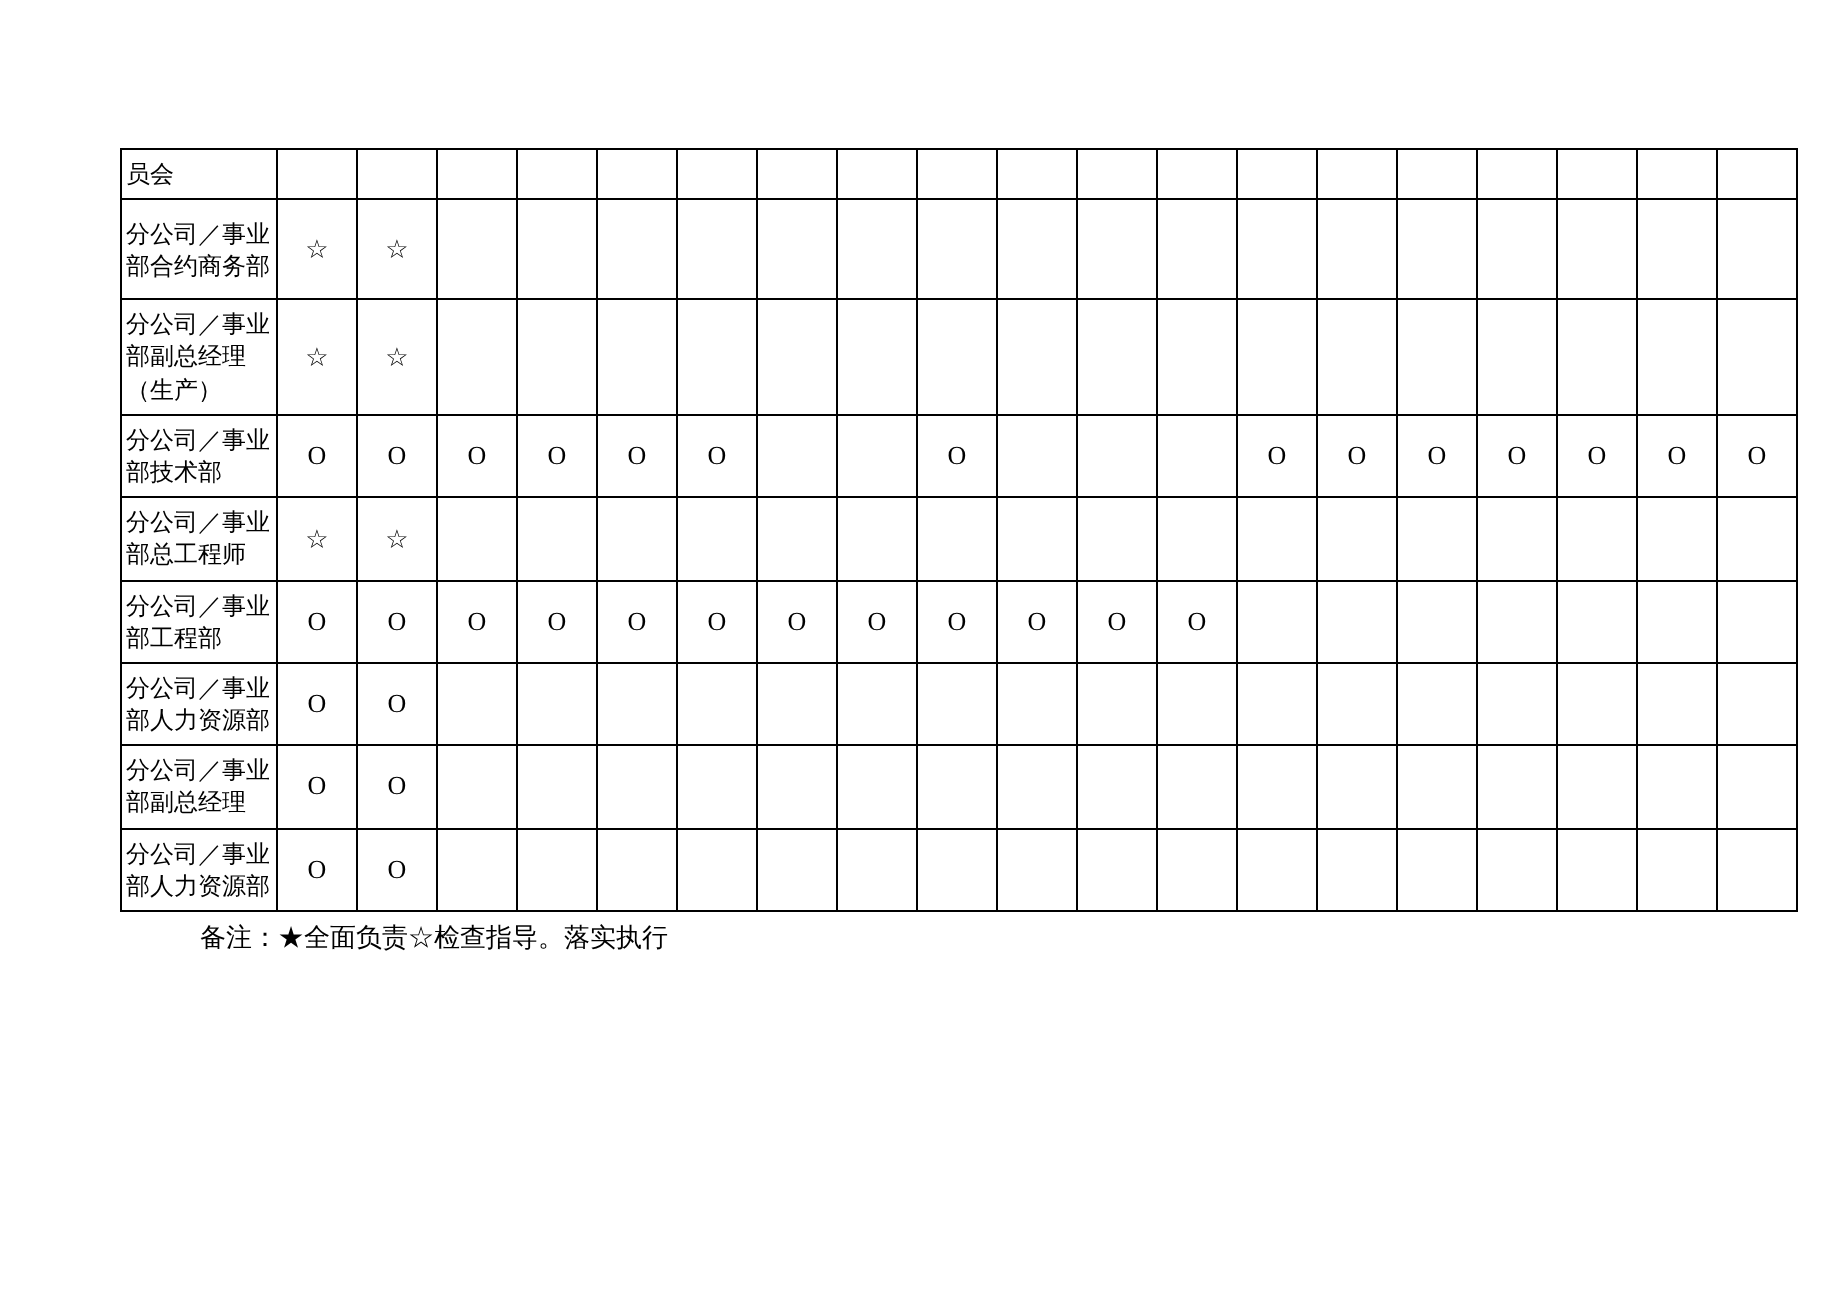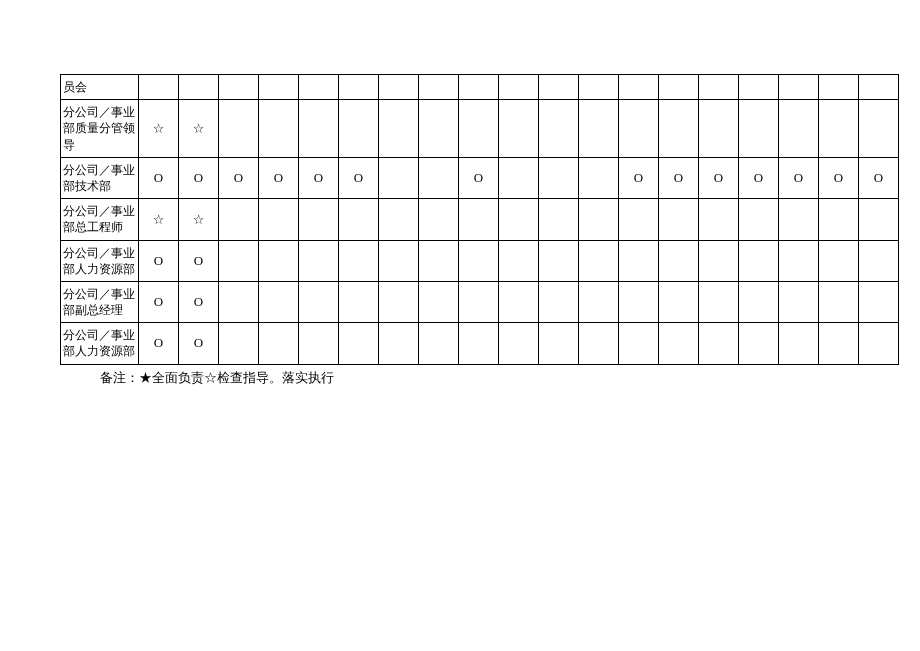--- a/index.html
+++ b/index.html
@@ -39,21 +39,43 @@
           <td class="cell"></td>
           <td class="cell"></td>
           <td class="cell"></td>
           <td class="cell"></td>
           <td class="cell"></td>
           <td class="cell"></td>
           <td class="cell"></td>
           <td class="cell"></td>
         </tr>
         <tr class="tall">
-          <td class="label">分公司／事业部质量分管领导</td>
+          <td class="label">分公司／事业部合约商务部</td>
+          <td class="cell sym">☆</td>
+          <td class="cell sym">☆</td>
+          <td class="cell"></td>
+          <td class="cell"></td>
+          <td class="cell"></td>
+          <td class="cell"></td>
+          <td class="cell"></td>
+          <td class="cell"></td>
+          <td class="cell"></td>
+          <td class="cell"></td>
+          <td class="cell"></td>
+          <td class="cell"></td>
+          <td class="cell"></td>
+          <td class="cell"></td>
+          <td class="cell"></td>
+          <td class="cell"></td>
+          <td class="cell"></td>
+          <td class="cell"></td>
+          <td class="cell"></td>
+        </tr>
+        <tr class="tall">
+          <td class="label">分公司／事业部副总经理（生产）</td>
           <td class="cell sym">☆</td>
           <td class="cell sym">☆</td>
           <td class="cell"></td>
           <td class="cell"></td>
           <td class="cell"></td>
           <td class="cell"></td>
           <td class="cell"></td>
           <td class="cell"></td>
           <td class="cell"></td>
           <td class="cell"></td>
@@ -96,20 +118,42 @@
           <td class="cell"></td>
           <td class="cell"></td>
           <td class="cell"></td>
           <td class="cell"></td>
           <td class="cell"></td>
           <td class="cell"></td>
           <td class="cell"></td>
           <td class="cell"></td>
           <td class="cell"></td>
           <td class="cell"></td>
+          <td class="cell"></td>
+          <td class="cell"></td>
+          <td class="cell"></td>
+          <td class="cell"></td>
+          <td class="cell"></td>
+          <td class="cell"></td>
+          <td class="cell"></td>
+        </tr>
+        <tr class="med">
+          <td class="label">分公司／事业部工程部</td>
+          <td class="cell roman-o">O</td>
+          <td class="cell roman-o">O</td>
+          <td class="cell roman-o">O</td>
+          <td class="cell roman-o">O</td>
+          <td class="cell roman-o">O</td>
+          <td class="cell roman-o">O</td>
+          <td class="cell roman-o">O</td>
+          <td class="cell roman-o">O</td>
+          <td class="cell roman-o">O</td>
+          <td class="cell roman-o">O</td>
+          <td class="cell roman-o">O</td>
+          <td class="cell roman-o">O</td>
           <td class="cell"></td>
           <td class="cell"></td>
           <td class="cell"></td>
           <td class="cell"></td>
           <td class="cell"></td>
           <td class="cell"></td>
           <td class="cell"></td>
         </tr>
         <tr class="med">
           <td class="label">分公司／事业部人力资源部</td>

